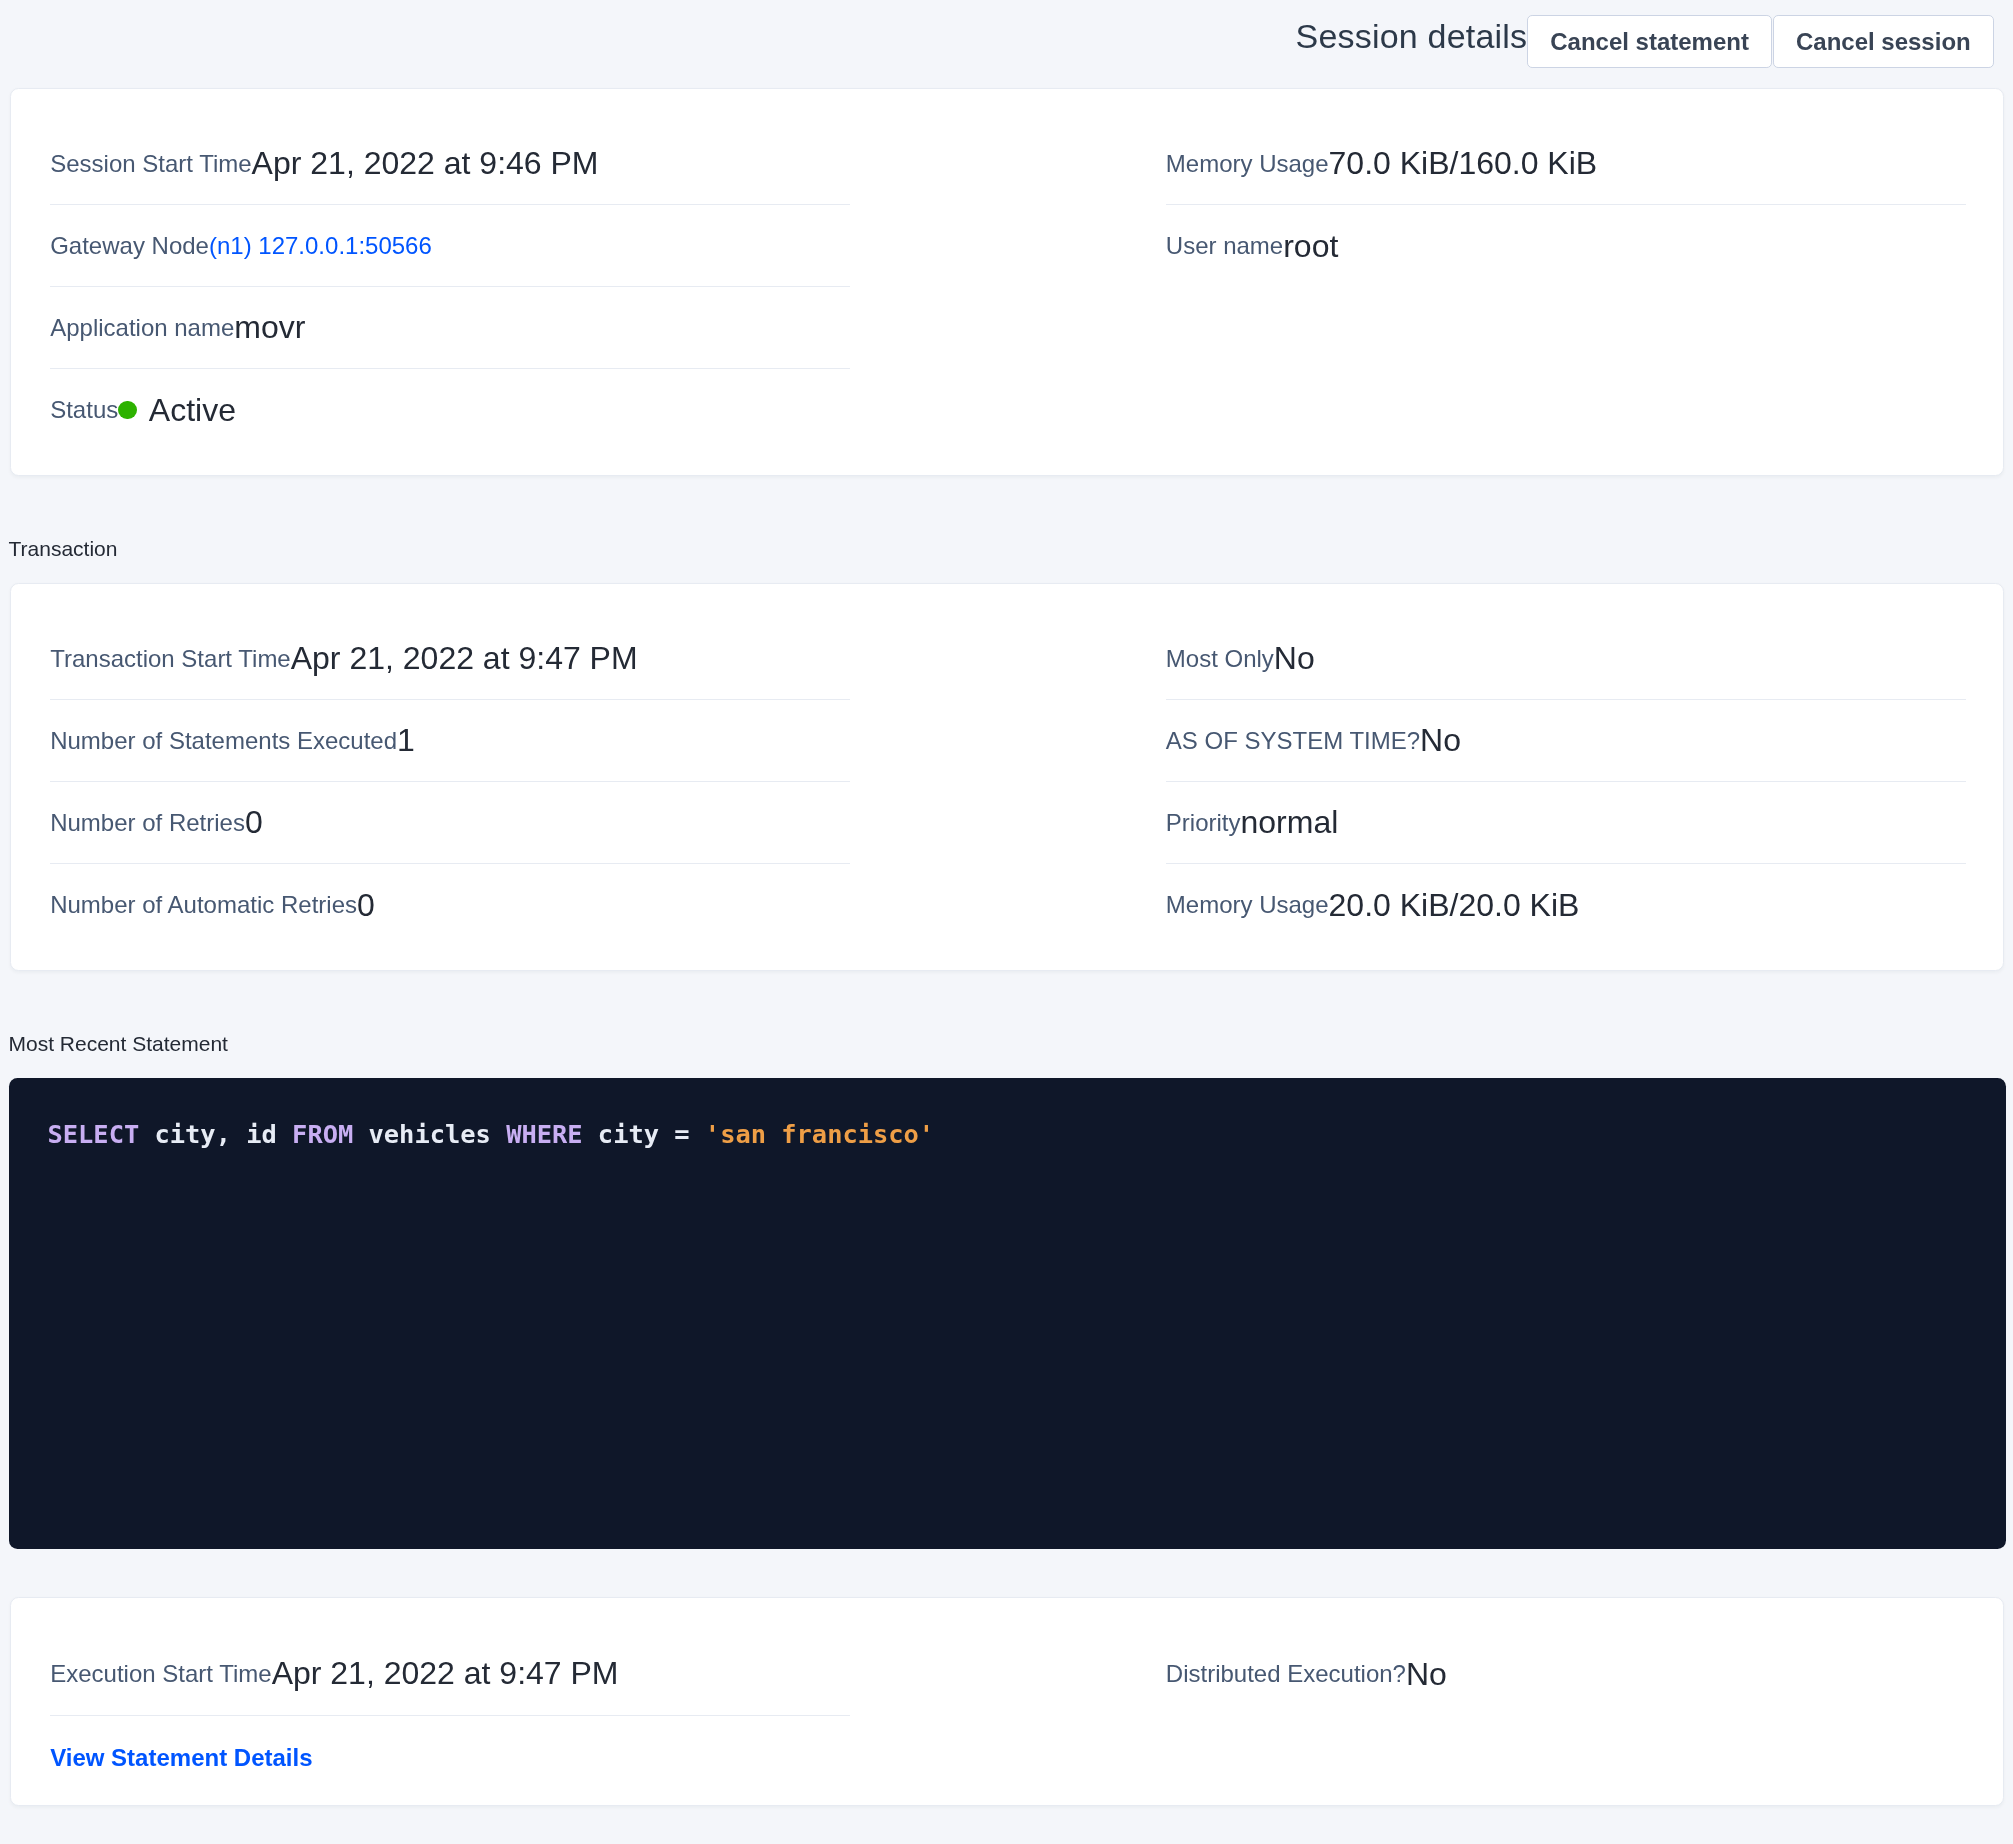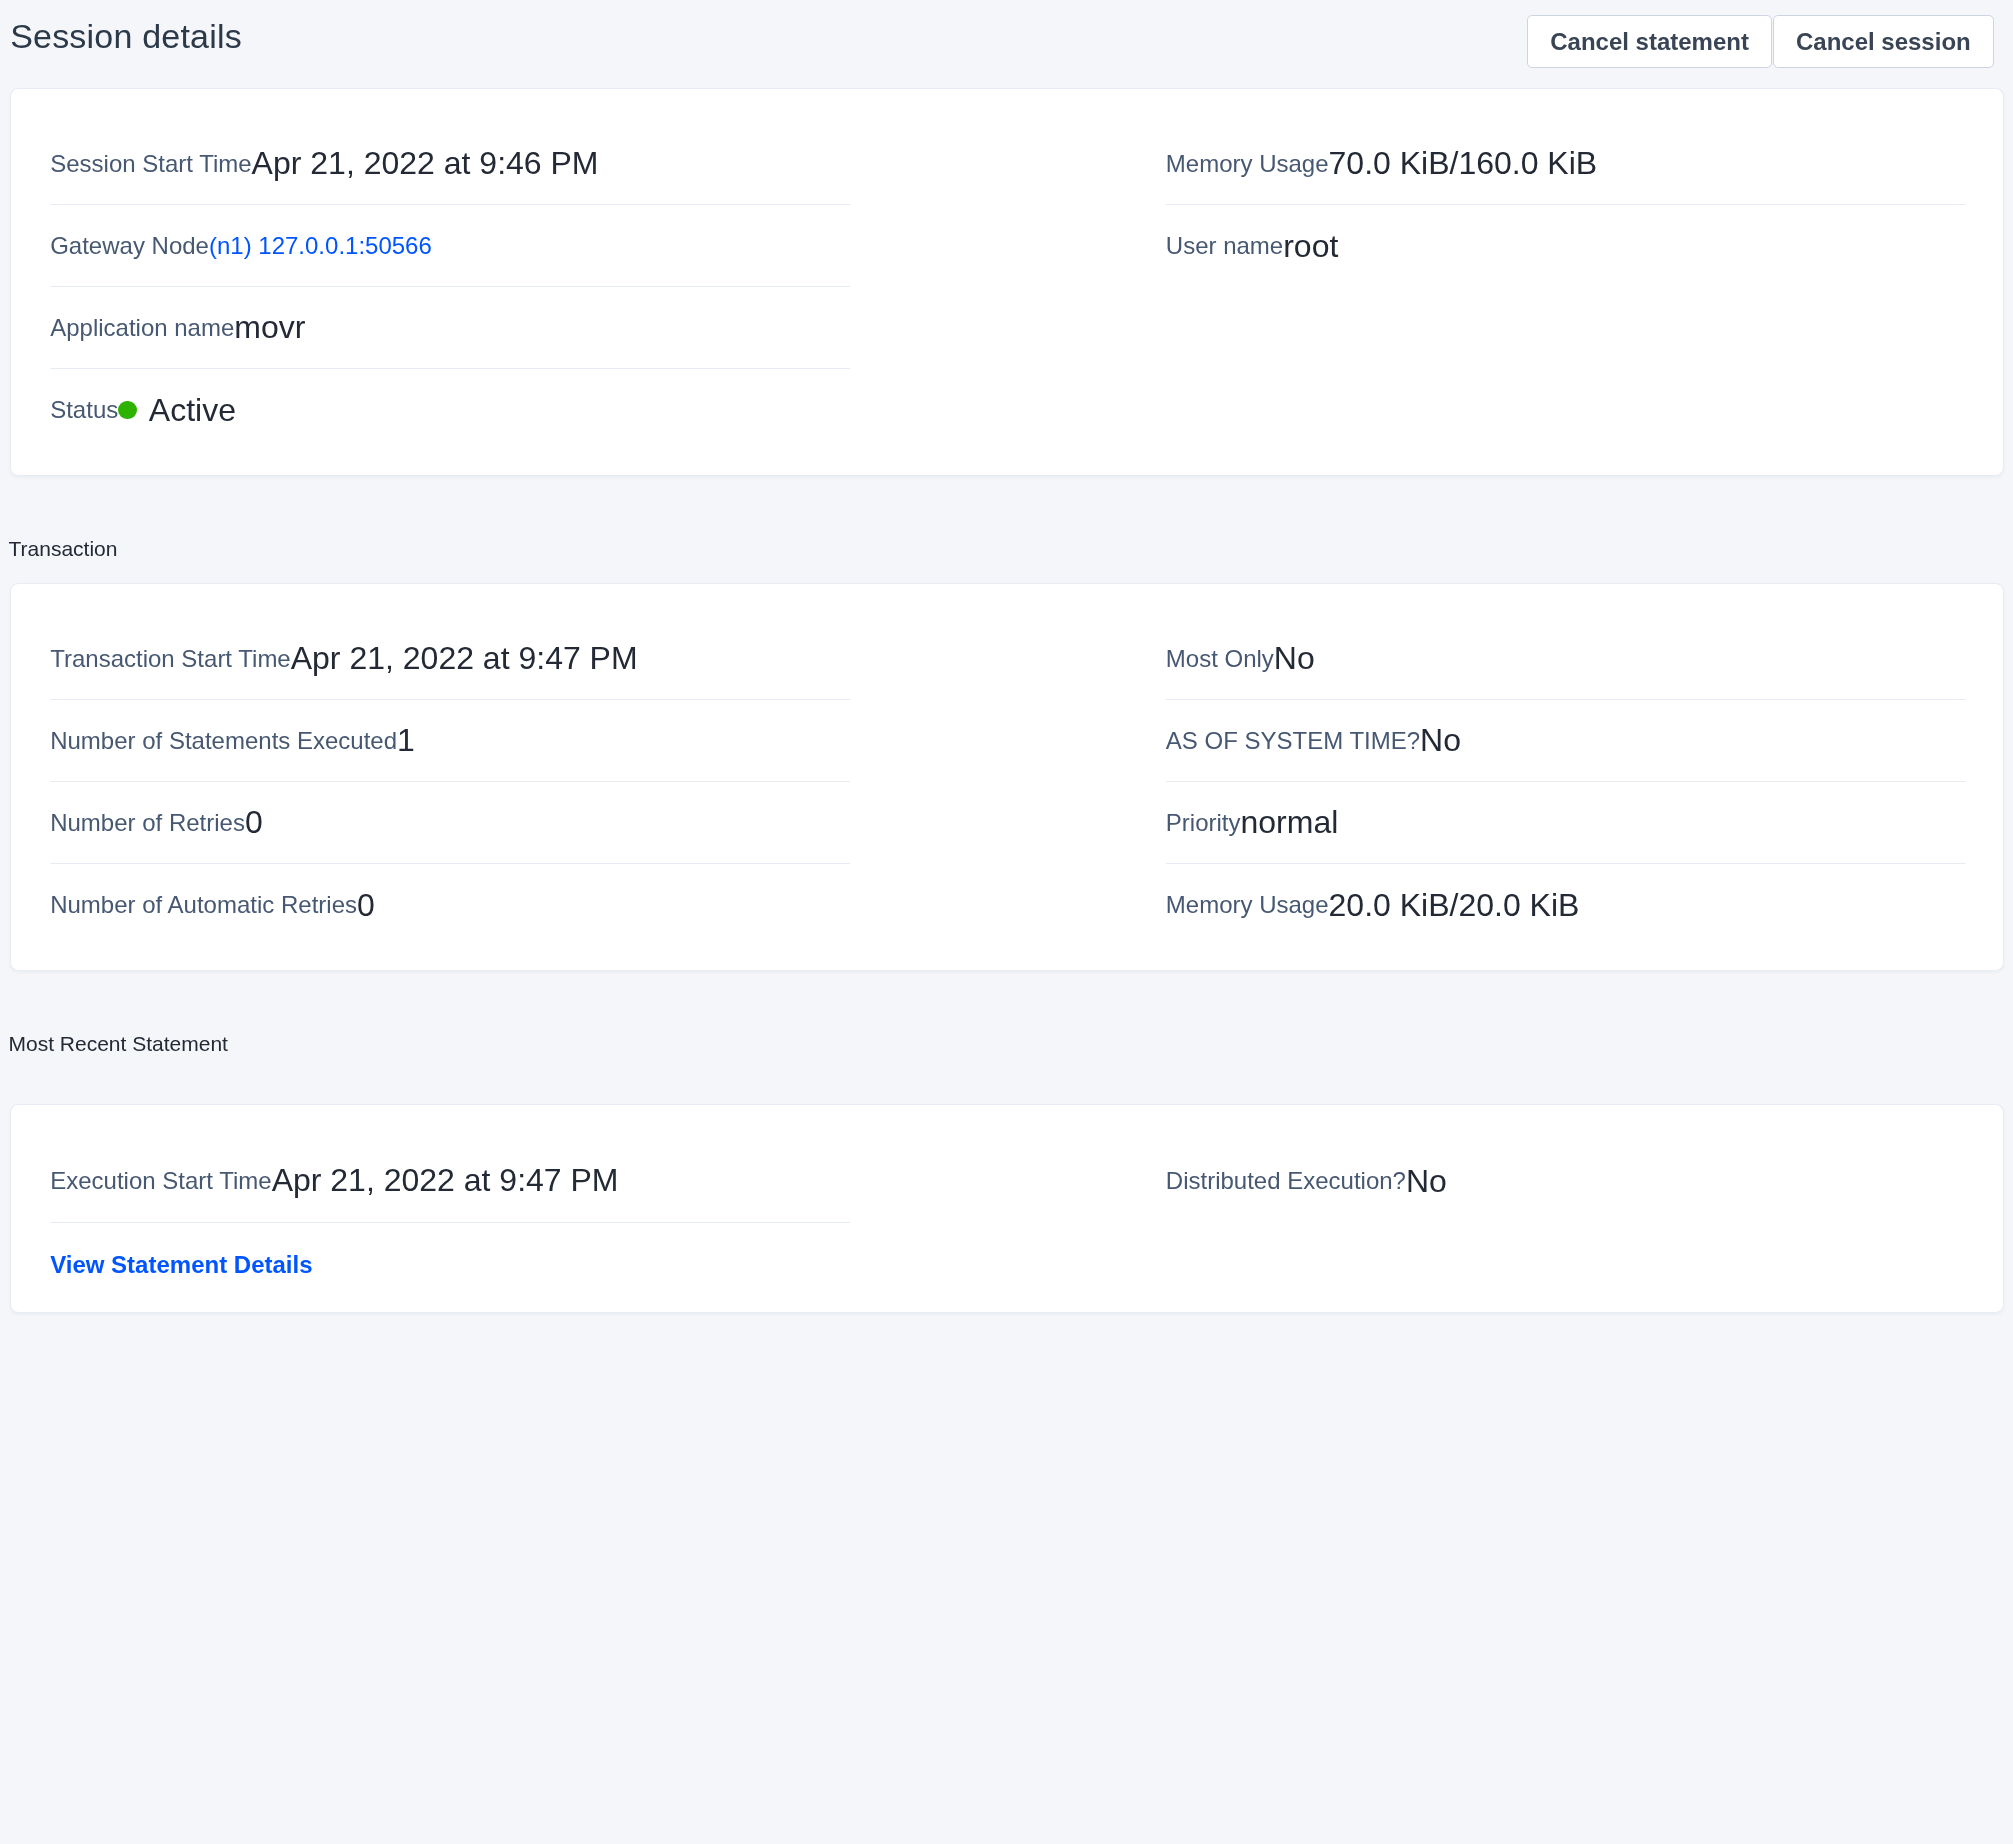--- a/index.html
+++ b/index.html
@@ -16,21 +16,21 @@
     width:2014px;
     min-height:1844px;
     background:#f4f6fa;
     font-family:"Liberation Sans","DejaVu Sans",sans-serif;
     color:#242a35;
     -webkit-font-smoothing:antialiased;
   }
   .page{width:2014px;min-height:1844px;padding-bottom:30.5px;}
   
   .header{
-    display:flex;justify-content:space-between;align-items:flex-start;
+    display:flex;justify-content:flex-end;align-items:flex-start;
     padding:12px 20.3px 0 10.2px;height:88px;
   }
   .header h1{
     margin:5.1px 0 0 0;font-size:34px;font-weight:500;color:#2c3949;letter-spacing:0.2px;
   }
   .actions{display:flex;gap:1px;margin-top:2.5px;}
   .btn{
     height:53px;padding:0 22px;background:#ffffff;
     border:1.7px solid #ccd4e4;border-radius:5.1px;
     font-family:inherit;font-size:24px;font-weight:700;color:#394455;
@@ -159,20 +159,23 @@
         </div>
         <div class="row">
           <span class="label">Memory Usage</span>
           <span class="value">20.0 KiB/20.0 KiB</span>
         </div>
       </div>
   </section>
 
   <h2 class="section-heading">Most Recent Statement</h2>
 
+  <section class="code-block">
+    <pre><code id="sql-code"><span class="tok-keyword">SELECT</span><span class="tok-plain"> city, id </span><span class="tok-keyword">FROM</span><span class="tok-plain"> vehicles </span><span class="tok-keyword">WHERE</span><span class="tok-plain"> city = </span><span class="tok-string">'san francisco'</span></code></pre>
+  </section>
 
   <section class="card card-exec">
     <div class="col">
         <div class="row">
           <span class="label">Execution Start Time</span>
           <span class="value">Apr 21, 2022 at 9:47 PM</span>
         </div>
         <div class="row row-link">
           <a class="link" href="#">View Statement Details</a>
         </div>

